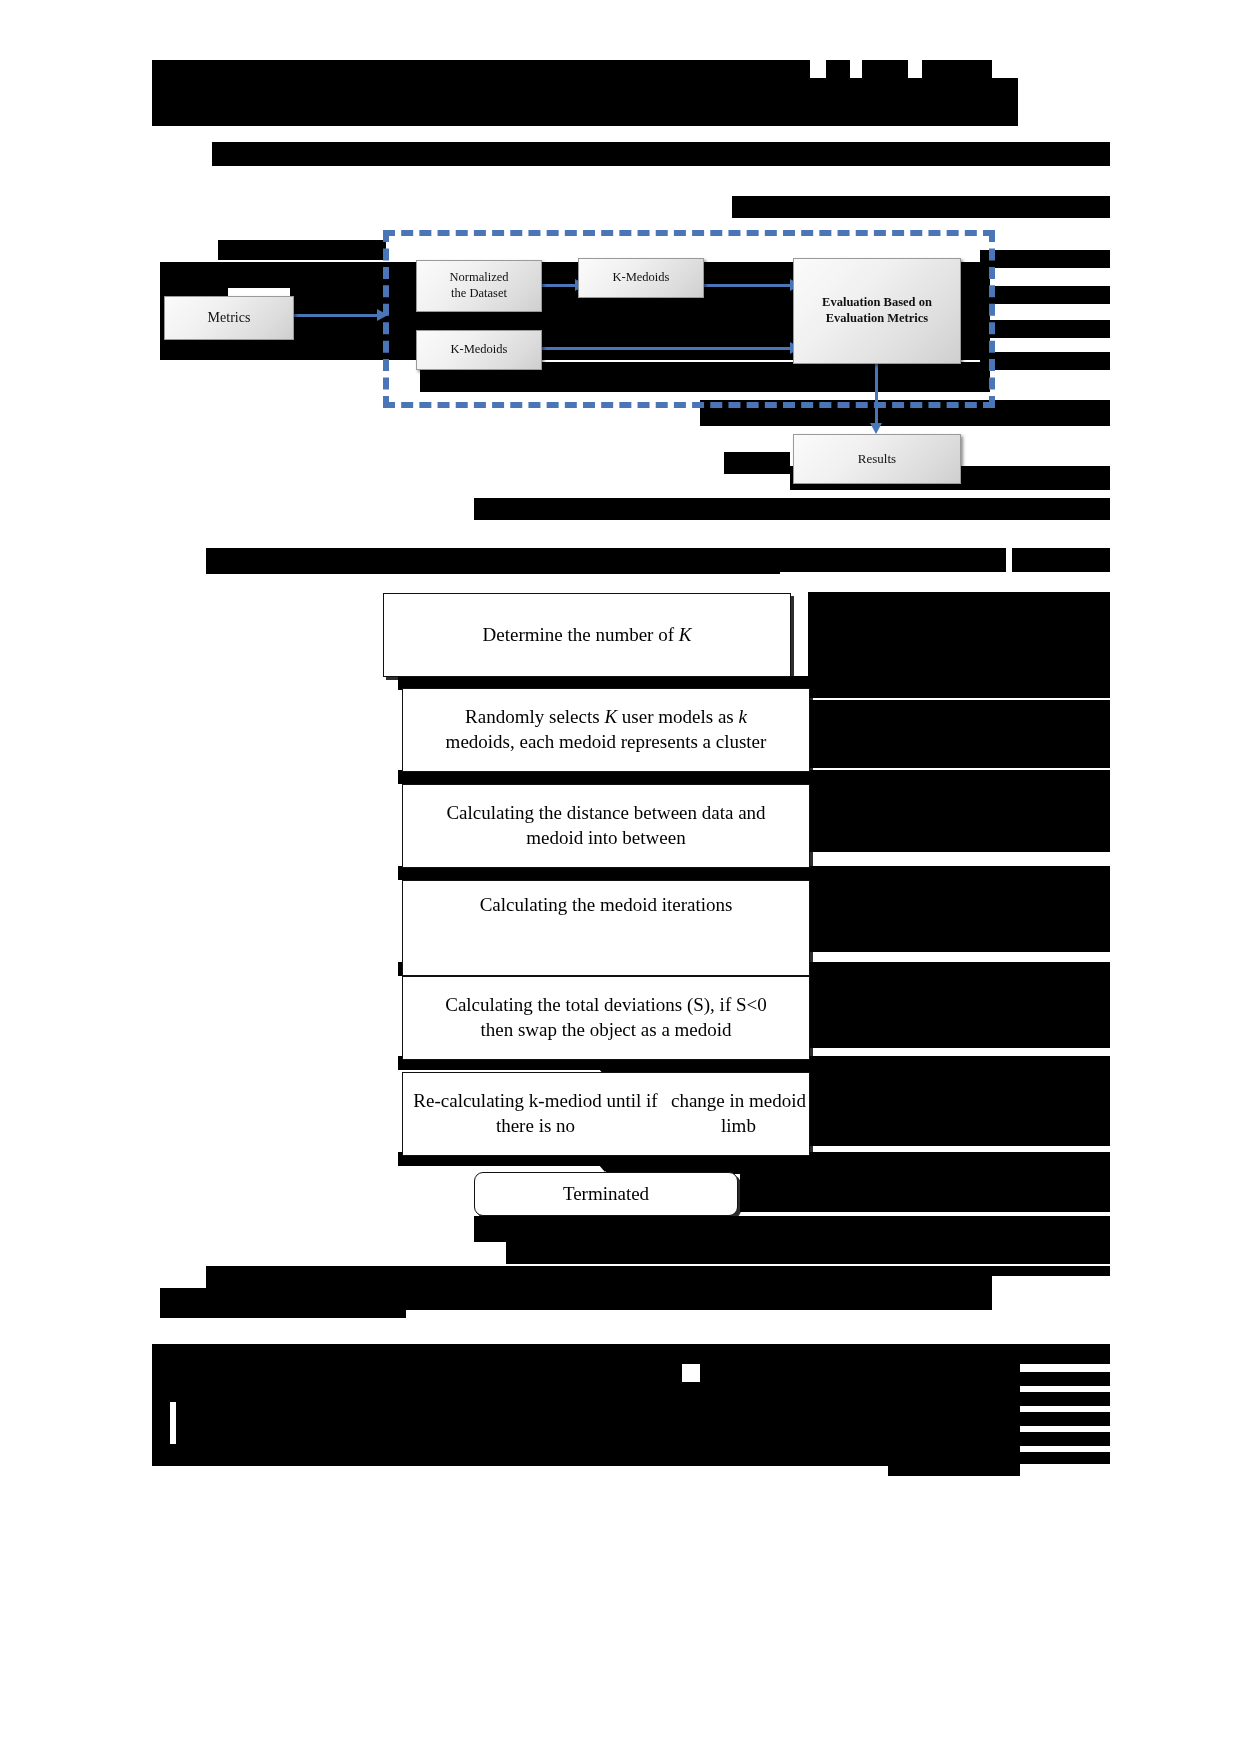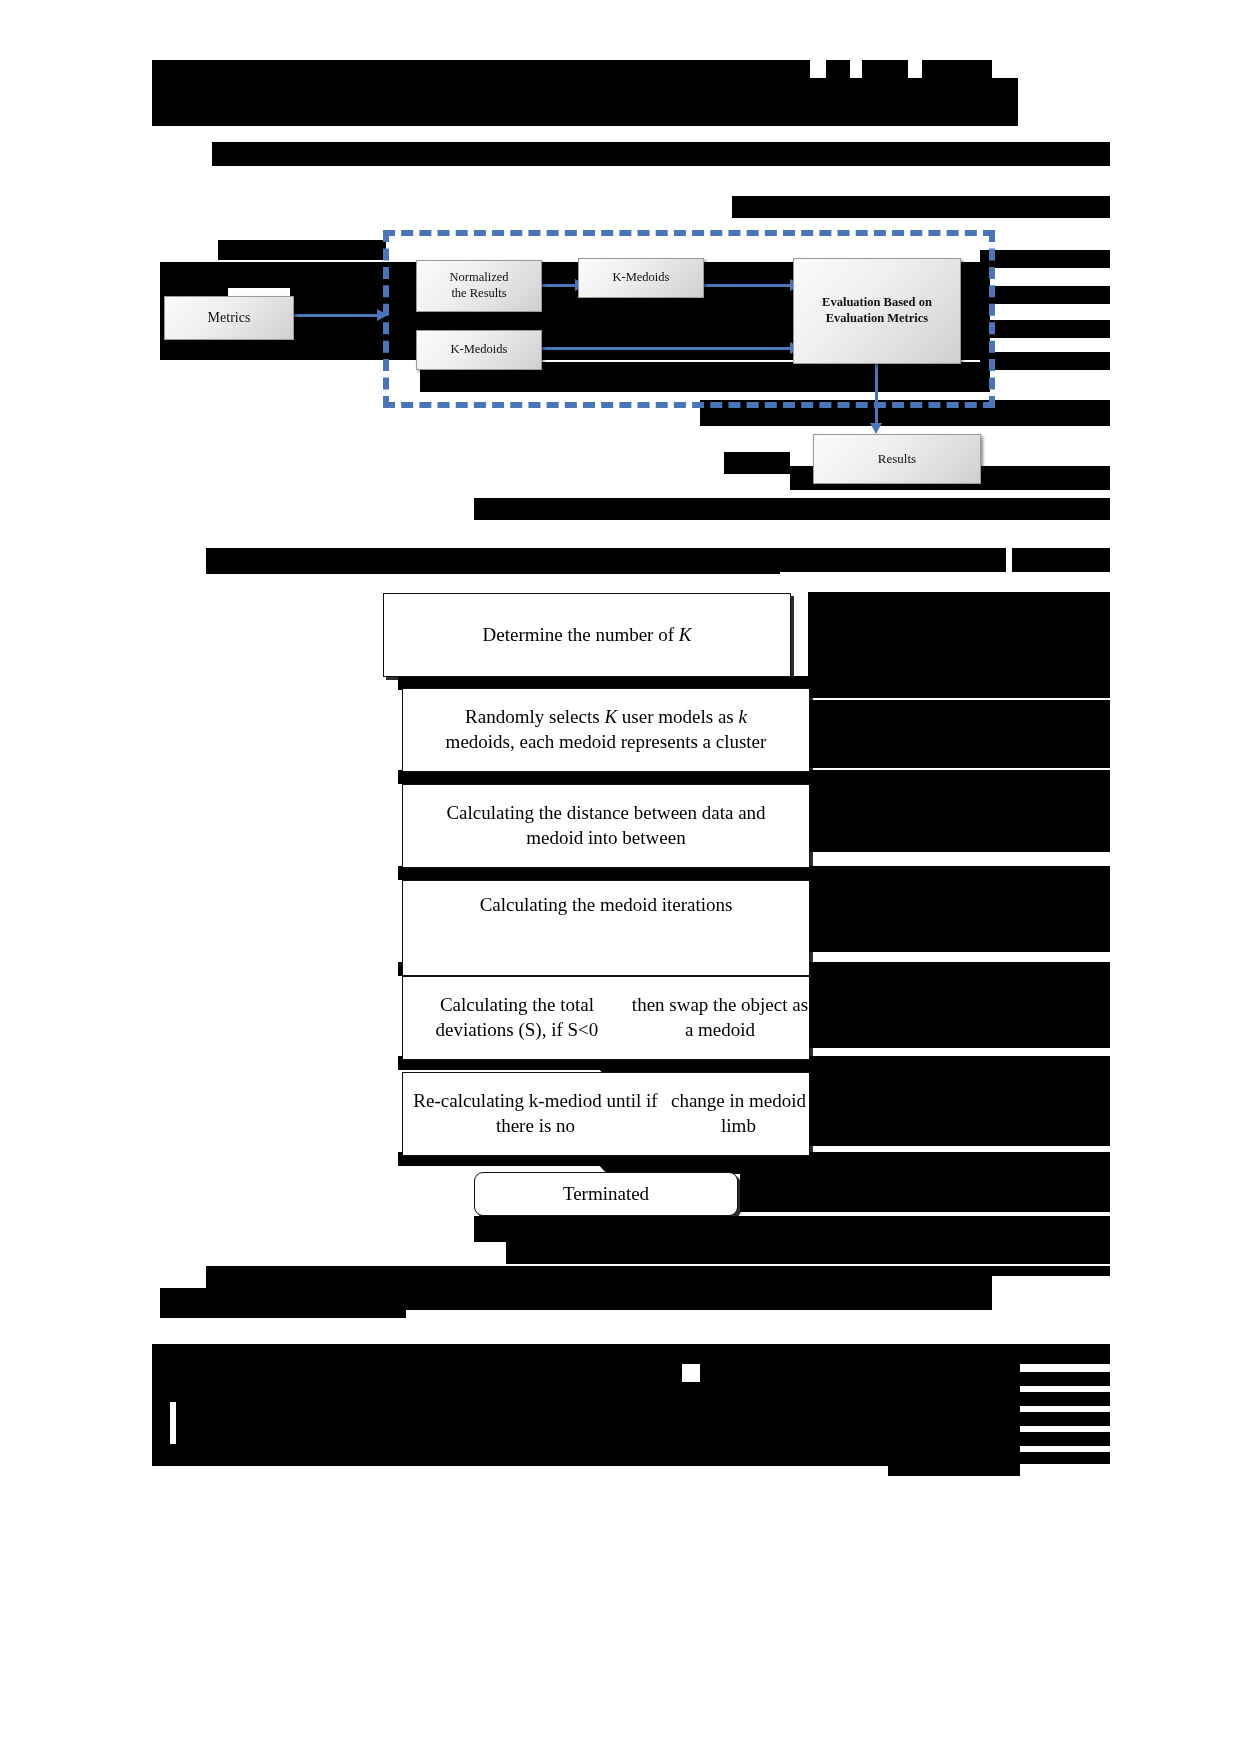--- a/index.html
+++ b/index.html
@@ -146,21 +146,21 @@
     <div class="dashed-container" style="left:383px;top:230px;width:600px;height:166px;"></div>
 
     <div class="gbox" style="left:164px;top:296px;width:128px;height:42px;font-size:14px;">
       <span>Metrics</span>
     </div>
 
     <div class="arrow-h" style="left:292px;top:314px;width:86px;"></div>
 
     <div class="gbox" style="left:416px;top:260px;width:124px;height:50px;font-size:12.5px;flex-direction:column;">
       <span>Normalized</span>
-      <span>the Results</span>
+      <span>the Dataset</span>
     </div>
 
     <div class="arrow-h" style="left:541px;top:284px;width:35px;"></div>
 
     <div class="gbox" style="left:578px;top:258px;width:124px;height:38px;font-size:12.5px;">
       <span>K-Medoids</span>
     </div>
 
     <div class="arrow-h" style="left:703px;top:284px;width:88px;"></div>
 
@@ -170,21 +170,21 @@
 
     <div class="arrow-h" style="left:541px;top:347px;width:250px;"></div>
 
     <div class="gbox" style="left:793px;top:258px;width:166px;height:104px;font-size:12.5px;flex-direction:column;font-weight:bold;">
       <span>Evaluation Based on</span>
       <span>Evaluation Metrics</span>
     </div>
 
     <div class="arrow-v" style="left:875px;top:362px;height:62px;"></div>
 
-    <div class="gbox" style="left:813px;top:434px;width:166px;height:48px;font-size:13px;">
+    <div class="gbox" style="left:793px;top:434px;width:166px;height:48px;font-size:13px;">
       <span>Results</span>
     </div>
   </div>
 
   <div>
 
     <div class="fbox" style="left:383px;top:593px;width:406px;height:82px;font-size:19px;">
       <span>
         <span>Determine the number of </span><em>K</em>
       </span>
@@ -203,21 +203,21 @@
       <span>Calculating the distance between data and</span>
       <span>medoid into between</span>
     </div>
     <div class="fconnect" style="left:604px;top:866px;width:2px;height:11px;"></div>
 
     <div class="fbox" style="left:402px;top:880px;width:406px;height:82px;font-size:19px;align-items:flex-start;padding-top:12px;">
       <span>Calculating the medoid iterations</span>
     </div>
     <div class="fconnect" style="left:604px;top:962px;width:2px;height:11px;"></div>
 
-    <div class="fbox" style="left:402px;top:976px;width:406px;height:82px;font-size:19px;">
+    <div class="fbox" style="left:402px;top:976px;width:406px;height:82px;font-size:19px;flex-direction:column;">
       <span>Calculating the total deviations (S), if S&lt;0</span>
       <span>then swap the object as a medoid</span>
     </div>
     <div class="fconnect" style="left:604px;top:1058px;width:2px;height:11px;"></div>
 
     <div class="fbox" style="left:402px;top:1072px;width:406px;height:82px;font-size:19px;flex-direction:row;">
       <span>Re-calculating k-mediod until if there is no</span>
       <span>change in medoid limb</span>
     </div>
     <div class="fconnect" style="left:604px;top:1154px;width:2px;height:11px;"></div>

